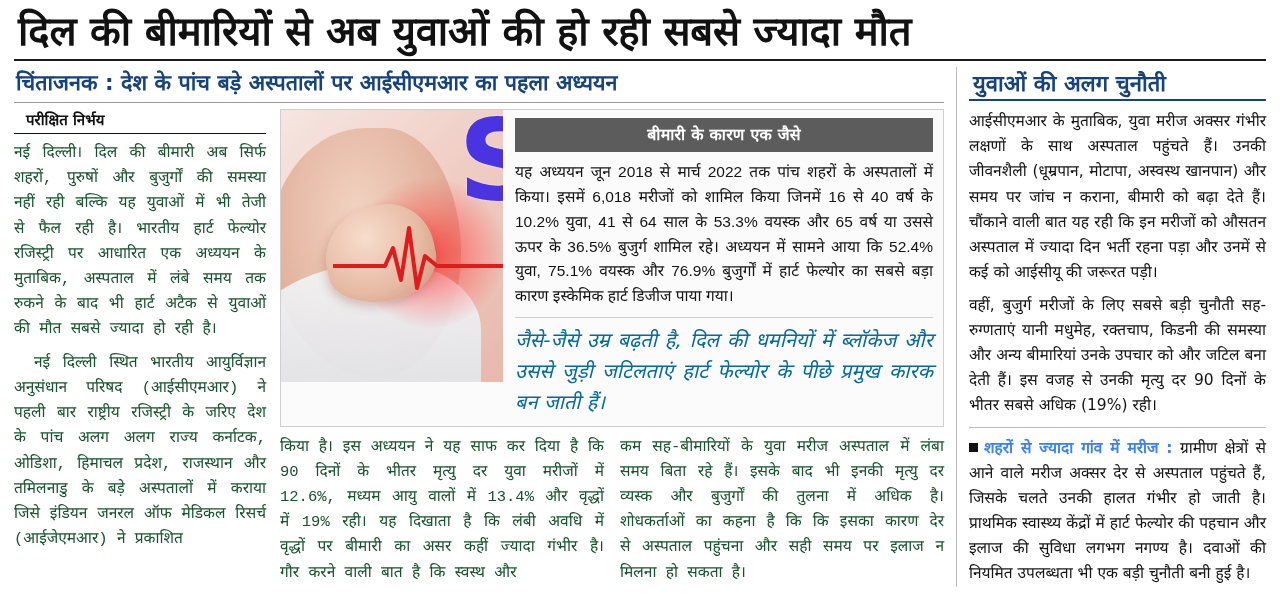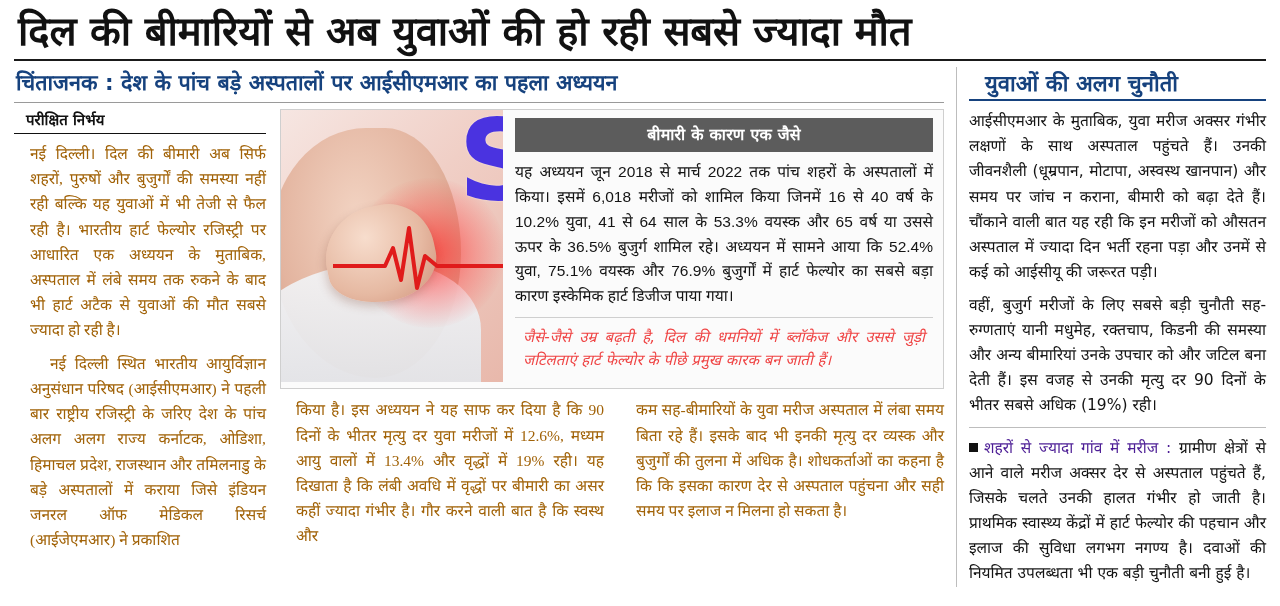--- a/index.html
+++ b/index.html
@@ -88,26 +88,26 @@
     font-size: 15px;
     color: #111;
     margin: 0 0 4px 12px;
   }
   .hr-byline {
     border: 0;
     border-top: 1px solid #111;
     margin: 3px 0 7px 0;
   }
   p.body {
-    font-family: Liberation Serif, serif;
+    font-family: Liberation Mono, monospace;
     font-size: 15.5px;
     line-height: 1.62;
     text-align: justify;
-    margin: 0 0 9px 16px;
-    color: #a16207;
+    margin: 0 0 9px 0;
+    color: #14532d;
   }
   p.body.indent { text-indent: 20px; }
 
   
   .info-wrap {
     display: flex;
     border: 1px solid #cfcfcf;
     background: #fbfbfb;
     margin-bottom: 8px;
   }
@@ -185,59 +185,59 @@
     font-family: Liberation Sans, sans-serif;
     font-size: 15.5px;
     line-height: 1.6;
     text-align: justify;
     color: #141414;
     margin: 0 0 8px 0;
   }
   .info-quote {
     font-family: "DejaVu Sans", "Liberation Sans", sans-serif;
     font-style: italic;
-    font-size: 15px;
+    font-size: 20px;
     line-height: 1.55;
     text-align: justify;
-    color: #ef4444;
-    margin: 8px;
+    color: #0369a1;
+    margin: 0;
   }
   .hr-thin { border:0; border-top:1px solid #cfcfcf; margin:6px 0 7px 0; }
 
   
   .undercols {
     display: flex;
     gap: 16px;
   }
   .undercols .uc { width: 324px; }
 
   
   .rail-title {
     font-family: "DejaVu Sans", "Liberation Sans", sans-serif;
     font-weight: bold;
     font-size: 22px;
     color: #16427e;
-    margin: 0 0 2px 16px;
+    margin: 0 0 2px 4px;
     white-space: nowrap;
   }
   .hr-rail-top { border:0; border-top:2px solid #16427e; margin: 2px 0 8px 0; }
   .hr-rail { border:0; border-top:1px solid #bdbdbd; margin: 7px 0 8px 0; }
   .rail-p {
     font-family: "DejaVu Sans", "Liberation Sans", sans-serif;
     font-size: 15.5px;
     line-height: 1.62;
     text-align: justify;
     margin: 0 0 8px 0;
     color: #141414;
   }
   .bullet-head {
     font-family: "DejaVu Sans", "Liberation Sans", sans-serif;
-    font-weight: normal;
+    font-weight: bold;
     font-size: 15.5px;
-    color: #4c1d95;
+    color: #3b82f6;
   }
   .sq {
     display: inline-block;
     width: 9px; height: 9px;
     background: #111;
     margin-right: 6px;
     vertical-align: 1px;
   }
 </style>
 </head>

